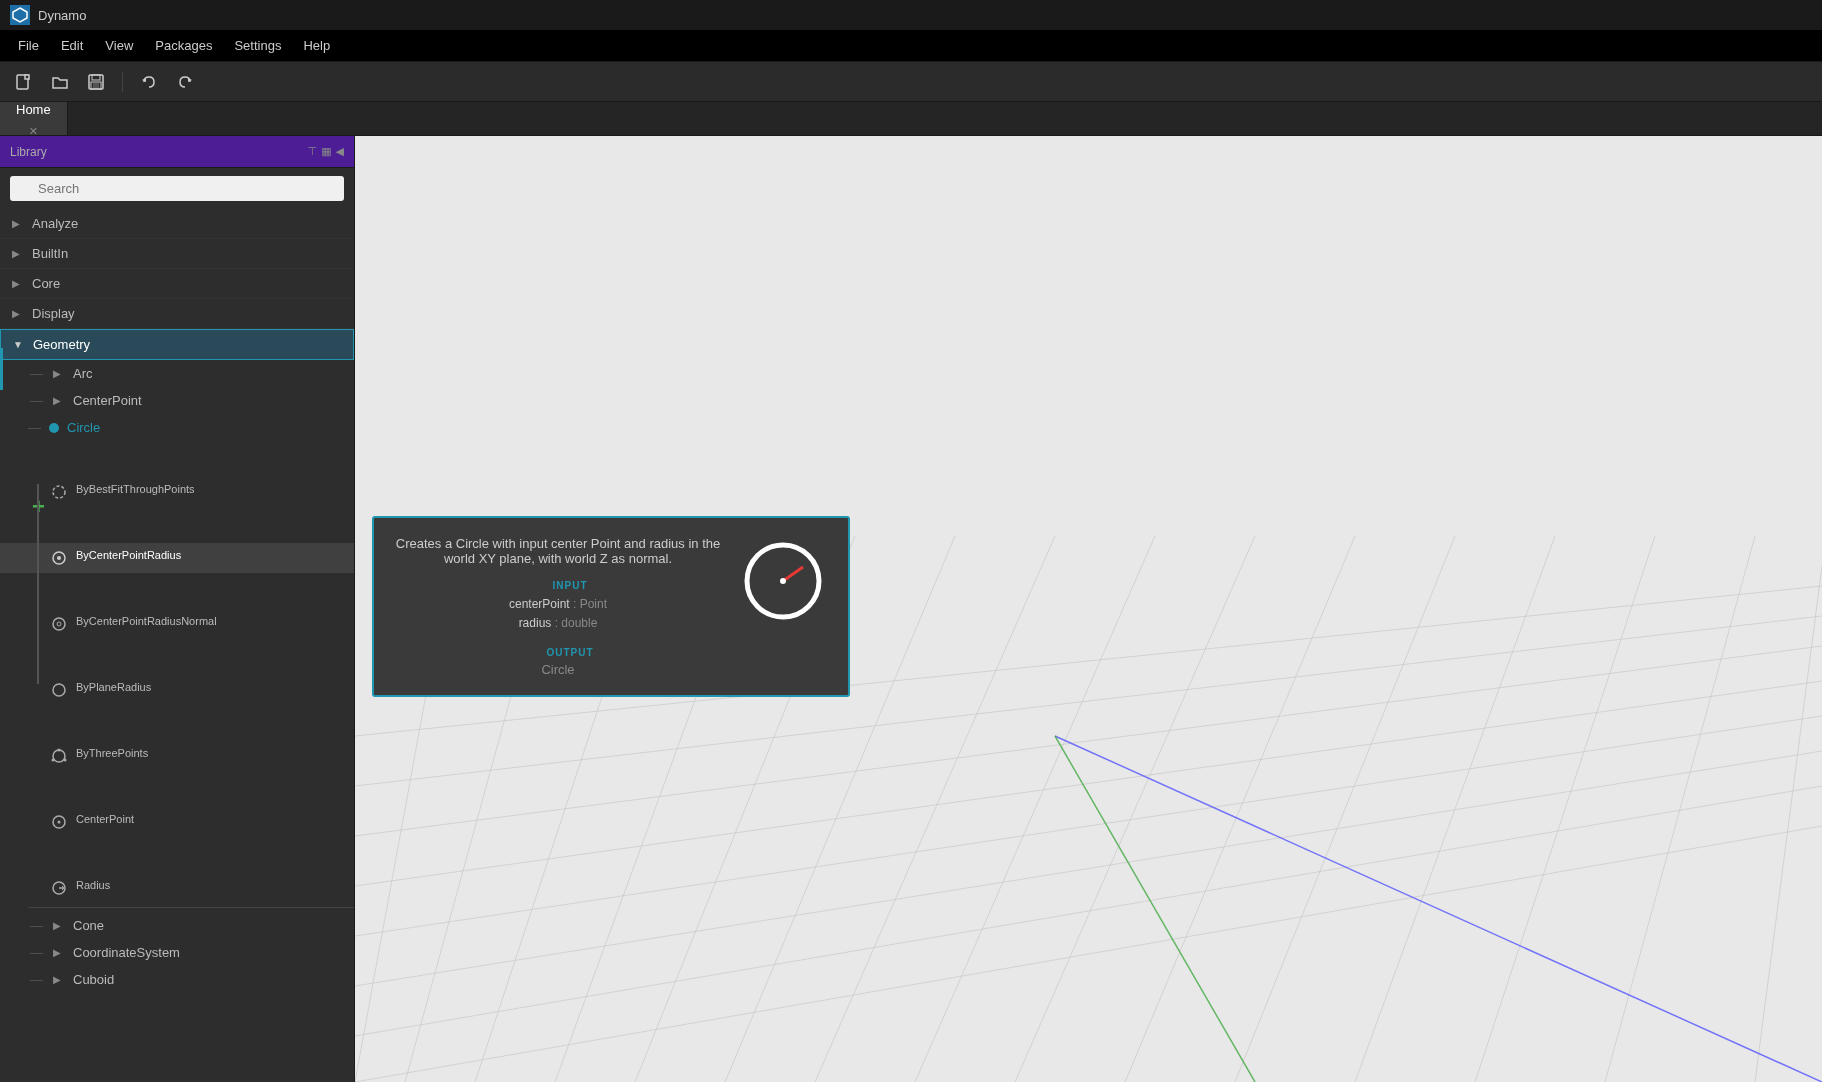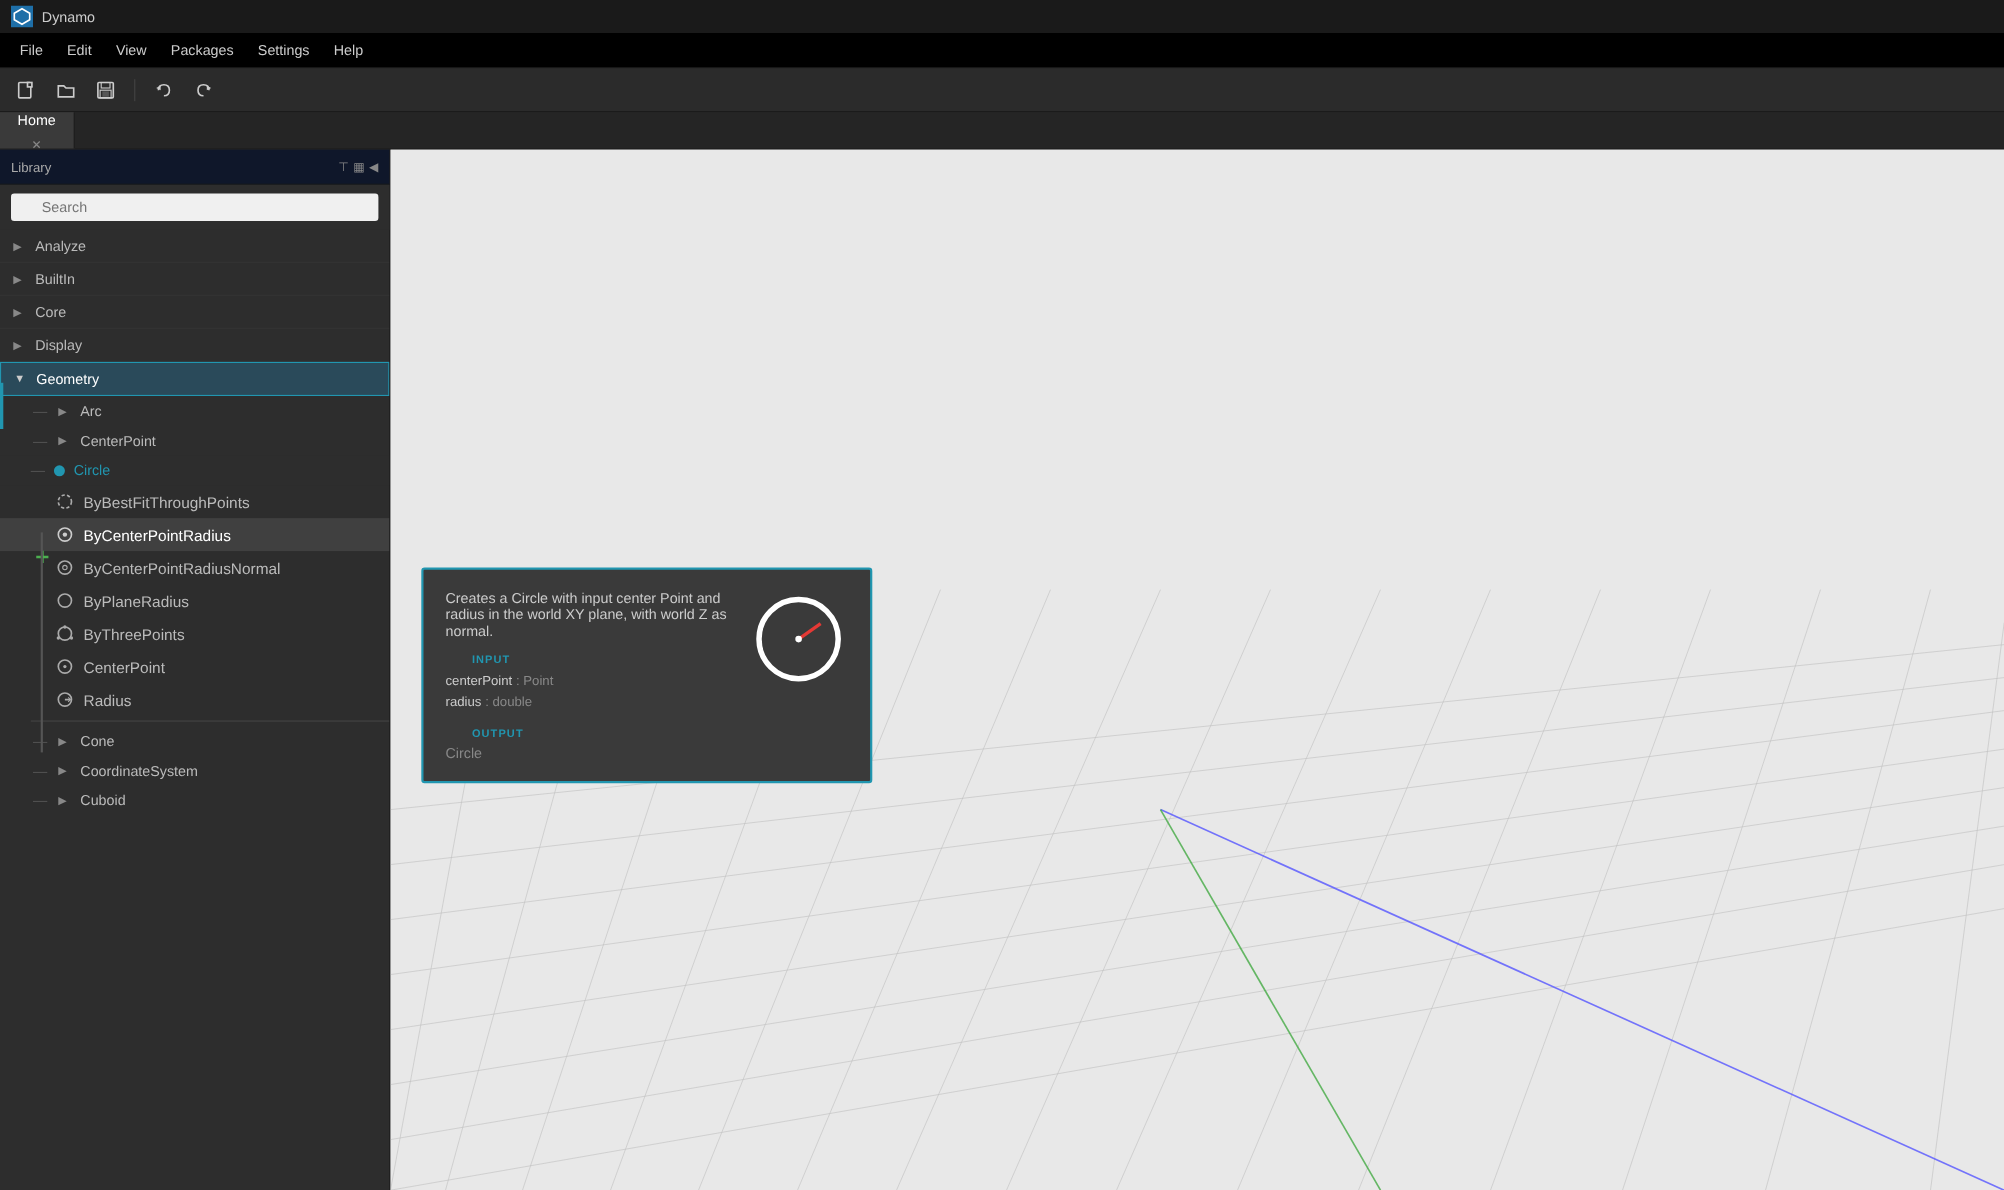--- a/index.html
+++ b/index.html
@@ -119,21 +119,21 @@
       flex-direction: column;
       border-right: 1px solid #1a1a1a;
       position: relative;
     }
 
     .library-header {
       padding: 6px 10px;
       display: flex;
       align-items: center;
       justify-content: space-between;
-      background: #0f172a;
+      background: #4c1d95;
       border-bottom: 1px solid #1a1a1a;
       height: 32px;
     }
     .library-title {
       color: #aaa;
       font-size: 12px;
     }
     .library-icons {
       display: flex;
       gap: 4px;
@@ -211,26 +211,27 @@
       gap: 8px;
     }
     .sub-category .dash {
       color: #555;
       margin-right: 2px;
     }
 
     
     .circle-sub-item {
       display: flex;
-      align-items: flex-end;
+      align-items: flex-start;
       padding: 6px 12px 6px 50px;
       cursor: pointer;
       color: #bbb;
       gap: 8px;
-      font-size: 14px;
+      font-size: 11px;
+      margin-top: 36px;
     }
     .circle-sub-item.active {
       background: #353535;
       color: #fff;
     }
     .item-icon {
       width: 18px;
       height: 18px;
       display: flex;
       align-items: center;
@@ -252,28 +253,29 @@
       height: 100%;
       position: absolute;
       top: 0;
       left: 0;
     }
 
     
     .tooltip-popup {
       position: absolute;
       top: 380px;
-      left: 28px;
-      width: 410px;
+      left: 17px;
+      width: 478px;
       background: #3a3a3a;
       border: 2px solid #2196b0;
       border-radius: 3px;
       padding: 18px 20px;
       color: #ccc;
       font-size: 13px;
+      text-align: center;
     }
     .tooltip-content {
       display: flex;
       gap: 16px;
     }
     .tooltip-text {
       flex: 1;
     }
     .tooltip-icon-area {
       width: 90px;

